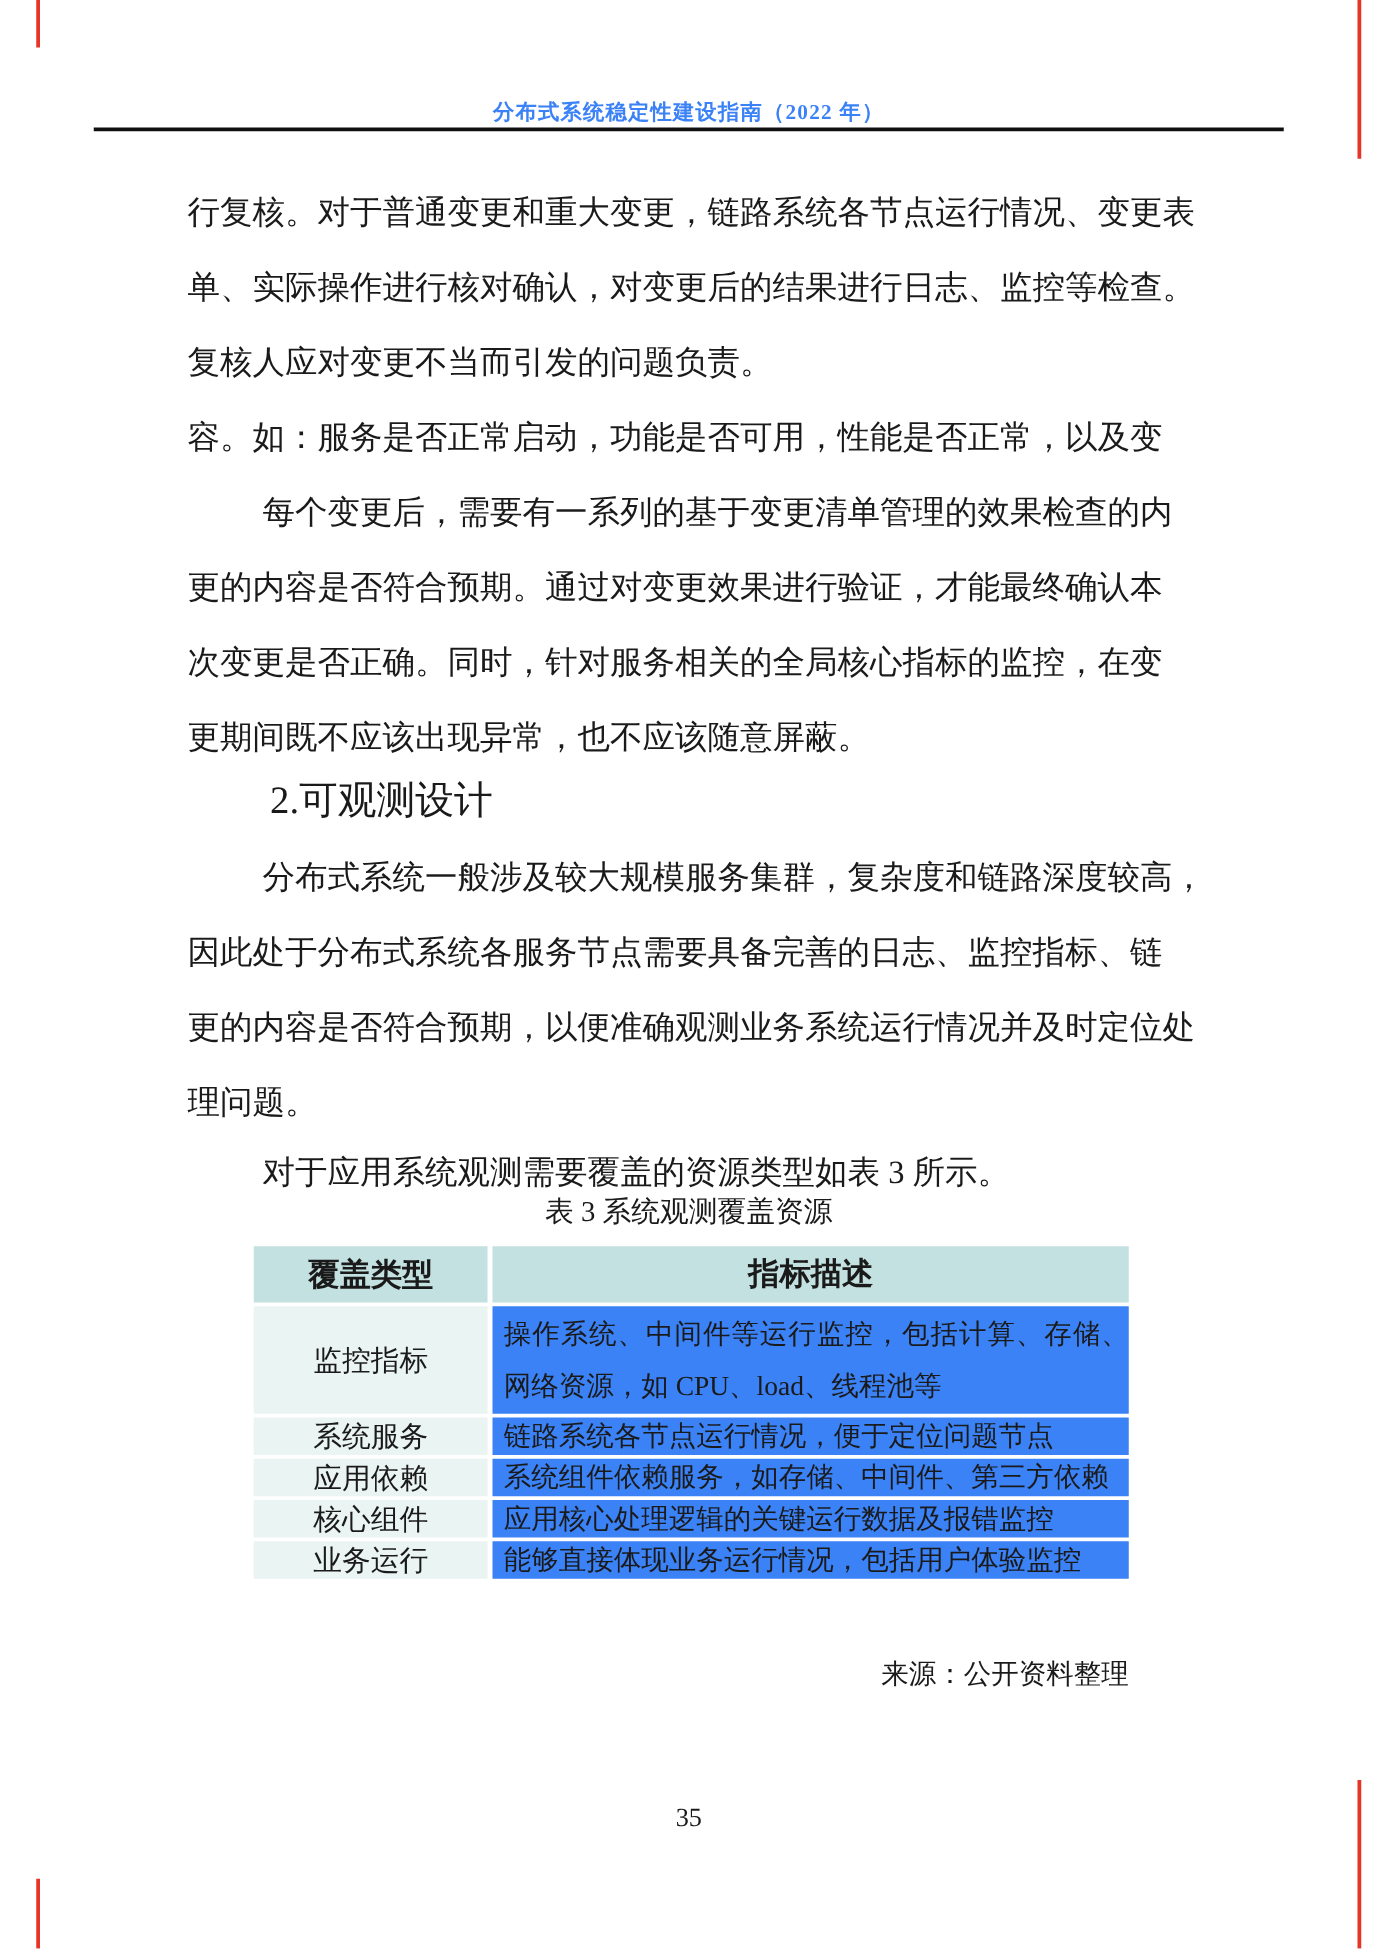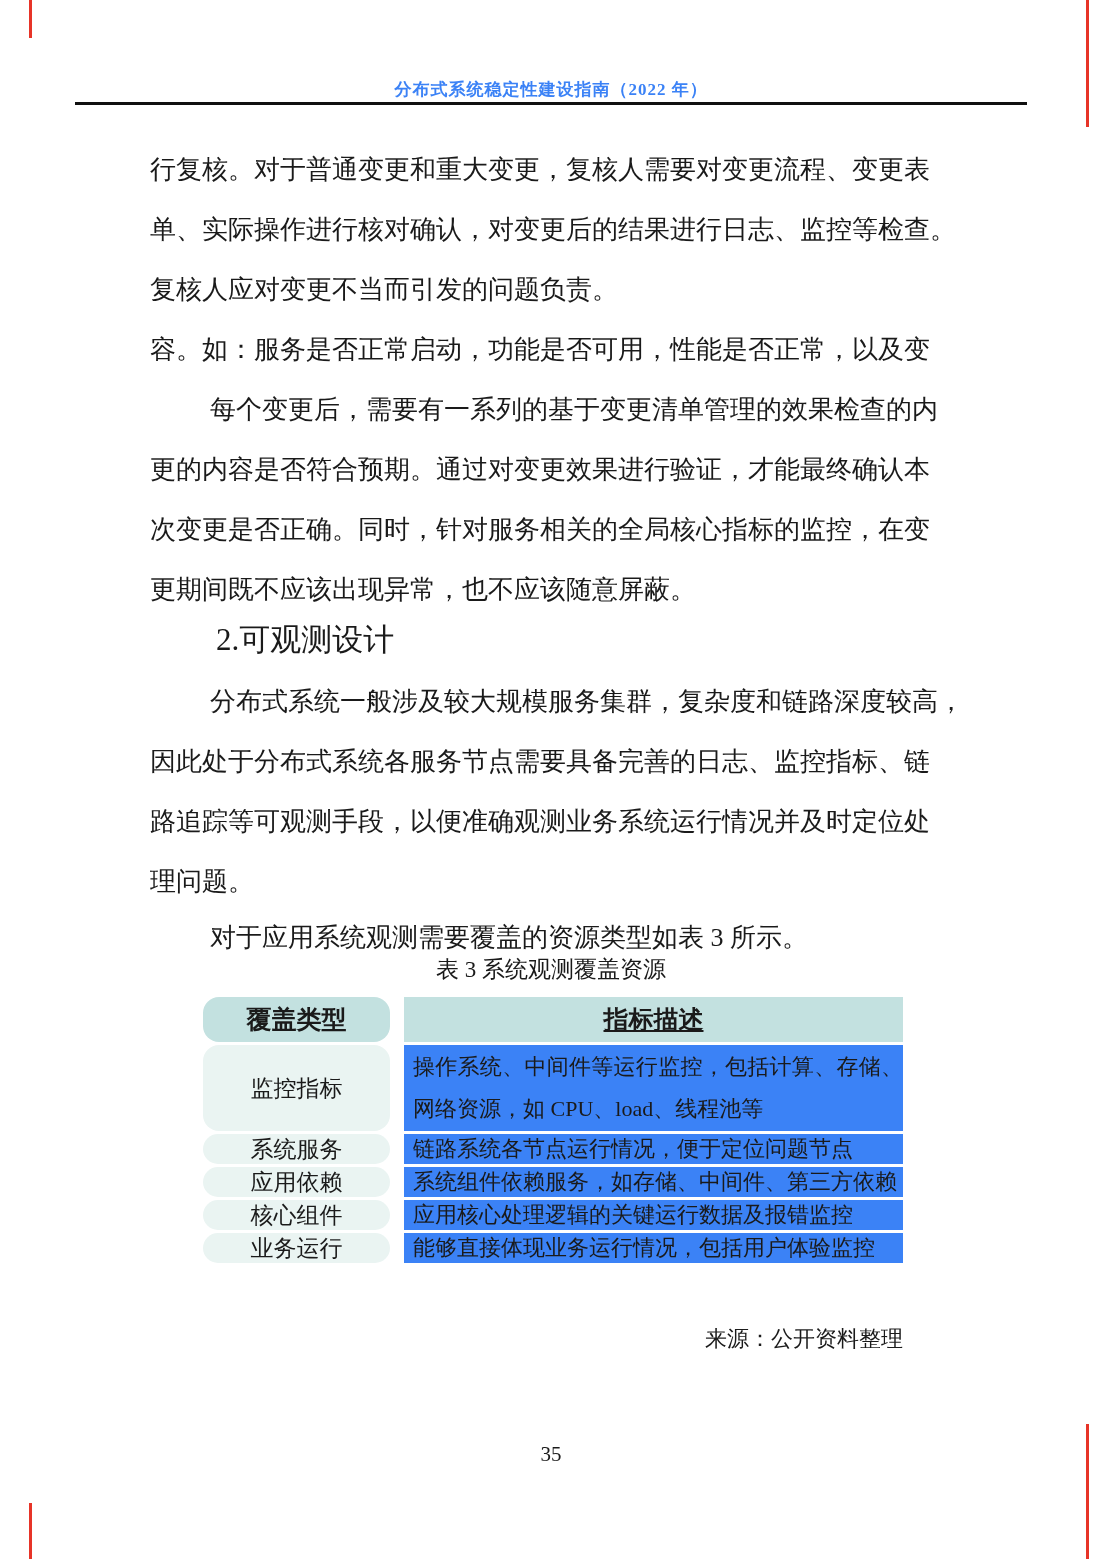--- a/index.html
+++ b/index.html
@@ -53,34 +53,33 @@
   
   .table-caption {
     position: absolute; top: 952px; left: 0; width: 100%;
     text-align: center; font-size: 23px; line-height: 36px;
   }
 
   
   .obs-table { position: absolute; top: 997px; left: 203px; width: 700px; }
   .t-row { display: flex; margin-bottom: 3px; }
   .t-cell-type {
-    width: 187px; flex: 0 0 187px; margin-right: 14px;
+    width: 187px; flex: 0 0 187px; margin-right: 4px;
     background: #eaf4f2; display: flex; align-items: center; justify-content: center;
     font-size: 23px;
-    border-radius: 16px;
   }
   .t-cell-desc {
     flex: 1; background: #3b82f6; display: flex; align-items: center;
     font-size: 22px; padding-left: 9px; box-sizing: border-box;
     line-height: 42px;
   }
   .t-row.header-row .t-cell-type,
   .t-row.header-row .t-cell-desc { background: #c3e1e0; font-weight: bold; font-size: 25px; }
   .t-row.header-row { height: 45px; }
-  .t-row.header-row .t-cell-desc { justify-content: center; padding-left: 0; text-decoration: underline; }
+  .t-row.header-row .t-cell-desc { justify-content: center; padding-left: 0; }
   .t-row.r-tall { height: 86px; }
   .t-row.r-tall .t-cell-desc { line-height: 42px; align-items: center; text-align: justify; }
   .t-row.r-std { height: 30px; }
   .t-row .t-cell-desc span { display: block; width: 100%; }
 
   
   .source-note {
     position: absolute; top: 1322px; right: 199px;
     font-size: 22px; line-height: 34px;
   }
@@ -96,41 +95,41 @@
 
   <div class="crop-mark tl"></div>
   <div class="crop-mark tr"></div>
   <div class="crop-mark bl"></div>
   <div class="crop-mark br"></div>
 
   <div class="doc-title">分布式系统稳定性建设指南（2022 年）</div>
   <div class="header-rule"></div>
 
   <div class="textcol p1">
-    <div class="tline">行复核。对于普通变更和重大变更，复核人需要对变更流程、变更表</div>
+    <div class="tline">行复核。对于普通变更和重大变更，链路系统各节点运行情况、变更表</div>
     <div class="tline">单、实际操作进行核对确认，对变更后的结果进行日志、监控等检查。</div>
     <div class="tline lastline">复核人应对变更不当而引发的问题负责。</div>
   </div>
 
   <div class="textcol p2">
     <div class="tline">容。如：服务是否正常启动，功能是否可用，性能是否正常，以及变</div>
     <div class="tline indent">每个变更后，需要有一系列的基于变更清单管理的效果检查的内</div>
     <div class="tline">更的内容是否符合预期。通过对变更效果进行验证，才能最终确认本</div>
     <div class="tline">次变更是否正确。同时，针对服务相关的全局核心指标的监控，在变</div>
     <div class="tline lastline">更期间既不应该出现异常，也不应该随意屏蔽。</div>
   </div>
 
   <div class="textcol h2">
     <div class="section-heading">2.可观测设计</div>
   </div>
 
   <div class="textcol p3">
     <div class="tline indent">分布式系统一般涉及较大规模服务集群，复杂度和链路深度较高，</div>
     <div class="tline">因此处于分布式系统各服务节点需要具备完善的日志、监控指标、链</div>
-    <div class="tline">路追踪等可观测手段，以便准确观测业务系统运行情况并及时定位处</div>
+    <div class="tline">更的内容是否符合预期，以便准确观测业务系统运行情况并及时定位处</div>
     <div class="tline lastline">理问题。</div>
   </div>
 
   <div class="textcol p4">
     <div class="tline indent lastline">对于应用系统观测需要覆盖的资源类型如表 3 所示。</div>
   </div>
 
   <div class="table-caption">表 3 系统观测覆盖资源</div>
 
   <div class="obs-table">

